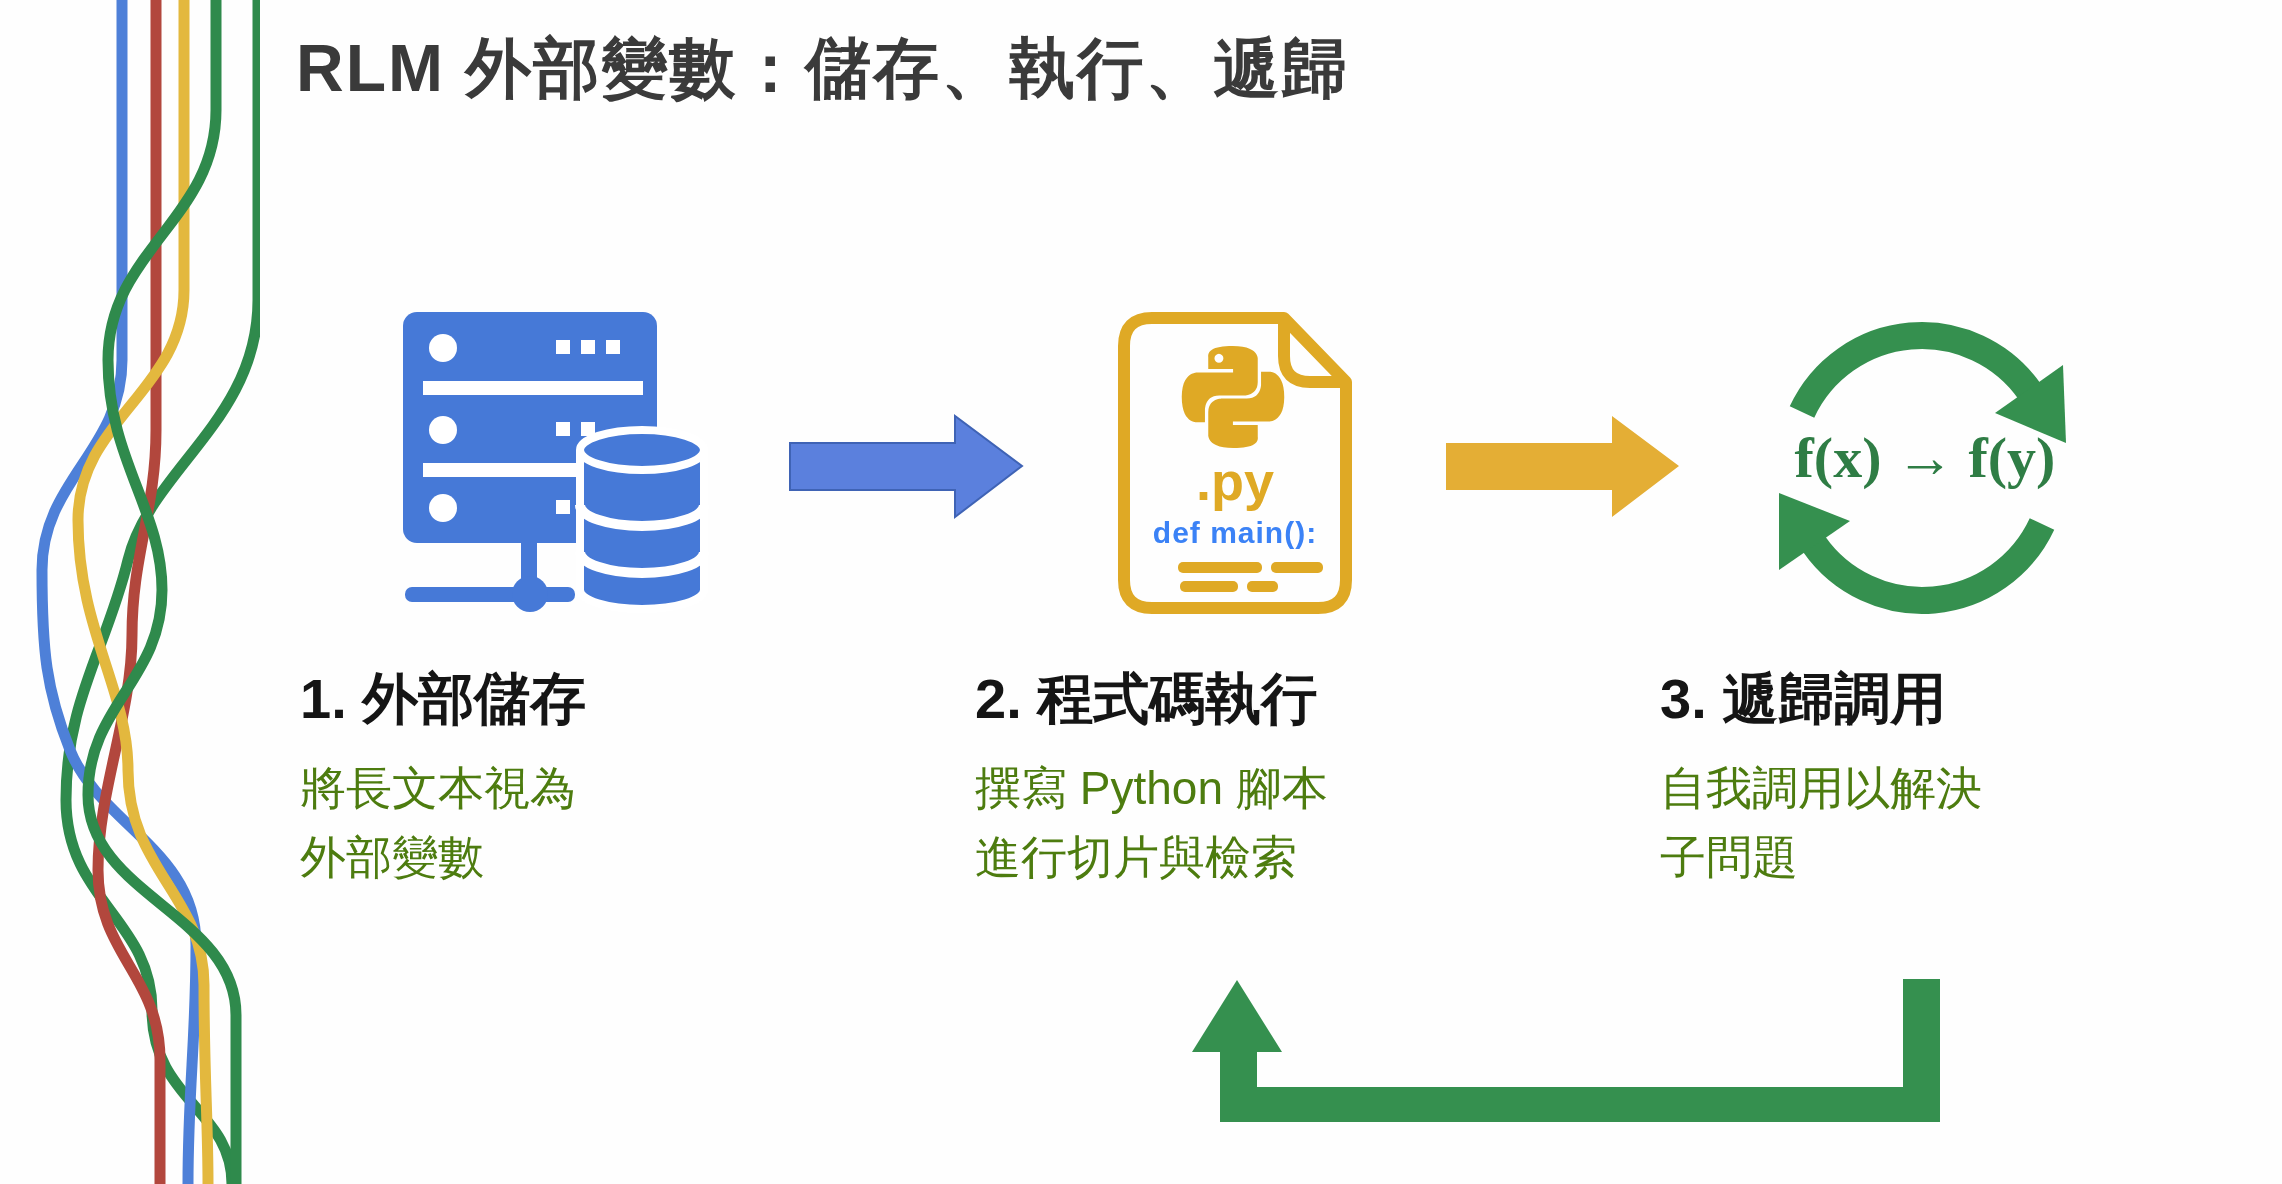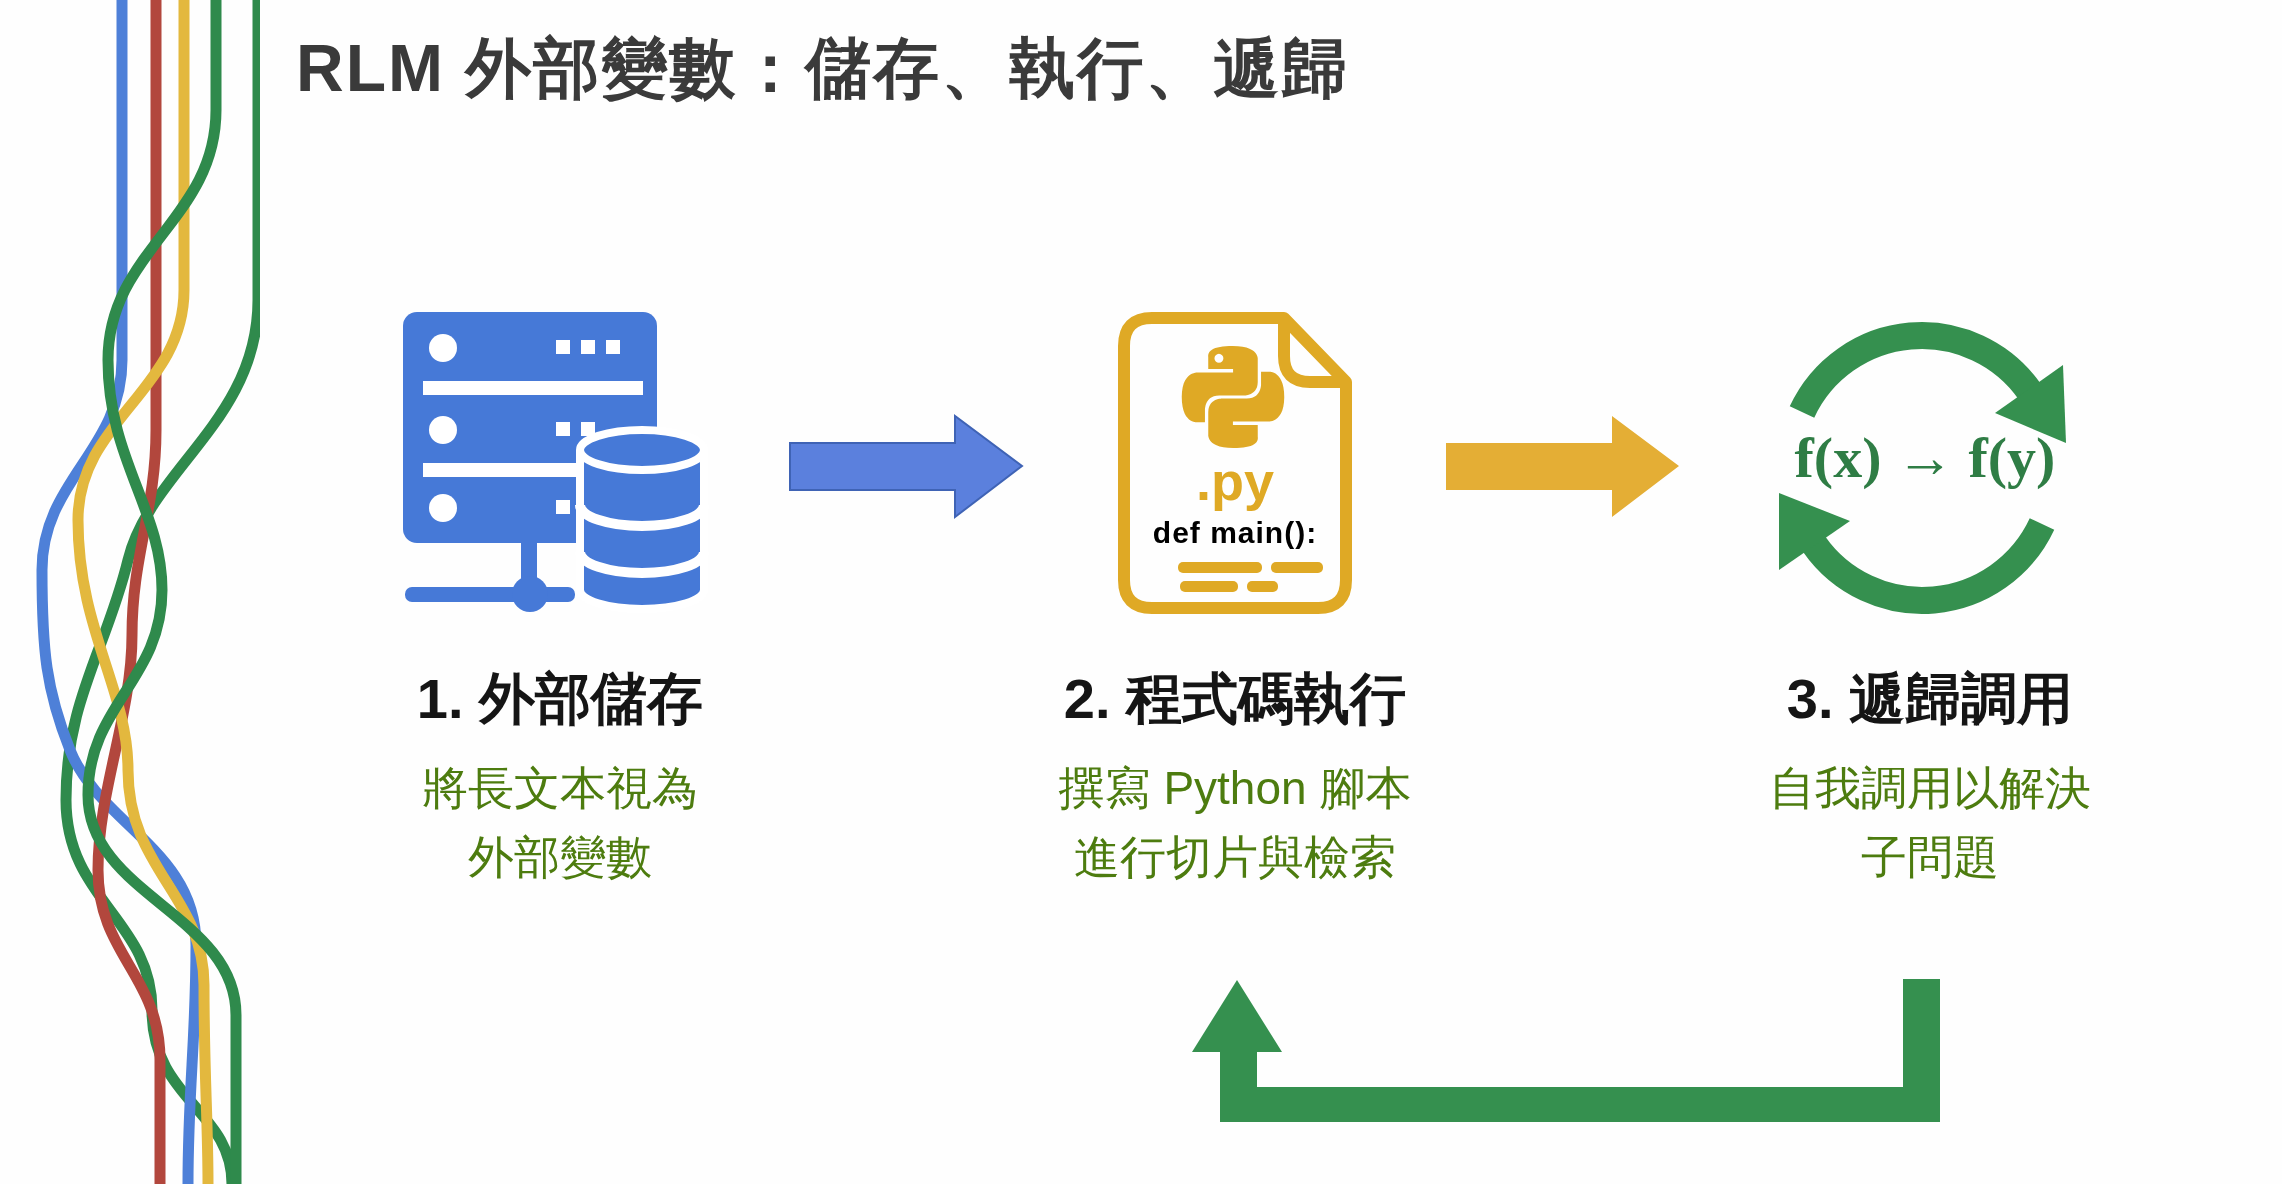--- a/index.html
+++ b/index.html
@@ -6,33 +6,33 @@
   body{font-family:"Liberation Sans","DejaVu Sans",sans-serif;}
   .canvas{
     position:relative;width:2282px;height:1184px;background:#fefefe;overflow:hidden;
   }
   .abs{position:absolute;}
   .title{
     left:296px;top:24px;width:1500px;
     font-size:66px;font-weight:800;color:#3a3a3a;letter-spacing:2px;
     white-space:nowrap;
   }
-  .caption{text-align:center;}
+  .caption{text-align:left;}
   .caption .head{font-size:56px;font-weight:800;color:#151515;white-space:nowrap;}
   .caption .desc{margin-top:16px;font-size:46px;font-weight:500;color:#4d7c0f;line-height:1.5;}
   .cap1{left:300px;top:662px;width:520px;}
   .cap2{left:975px;top:662px;width:520px;}
   .cap3{left:1660px;top:662px;width:540px;}
   .pyext{
     left:1110px;top:450px;width:250px;text-align:center;
     font-size:54px;font-weight:800;color:#dfa925;
   }
   .pycode{
     left:1095px;top:516px;width:280px;text-align:center;
-    font-size:30px;font-weight:800;color:#000000;letter-spacing:1px;
+    font-size:30px;font-weight:800;color:#3b82f6;letter-spacing:1px;
   }
   .formula{
     left:1730px;top:424px;width:390px;text-align:center;
     font-size:58px;font-weight:800;color:#2f7d45;white-space:nowrap;font-family:Liberation Serif, serif;
   }
   svg{display:block;}
 </style>
 </head>
 <body>
 

